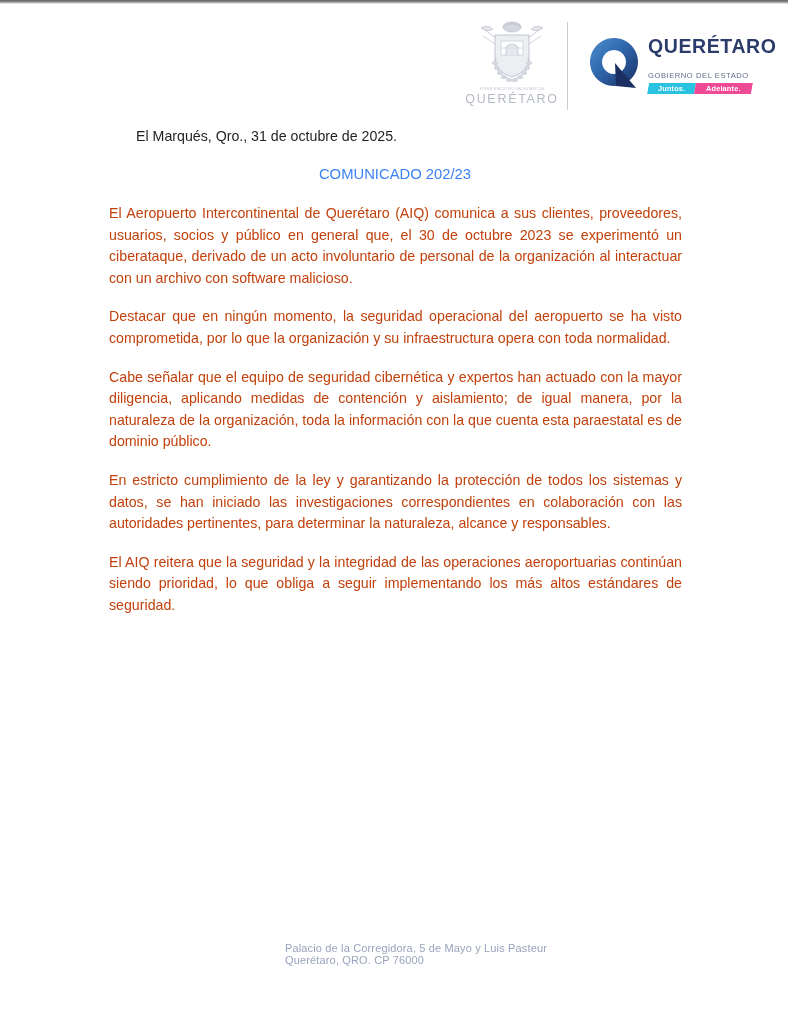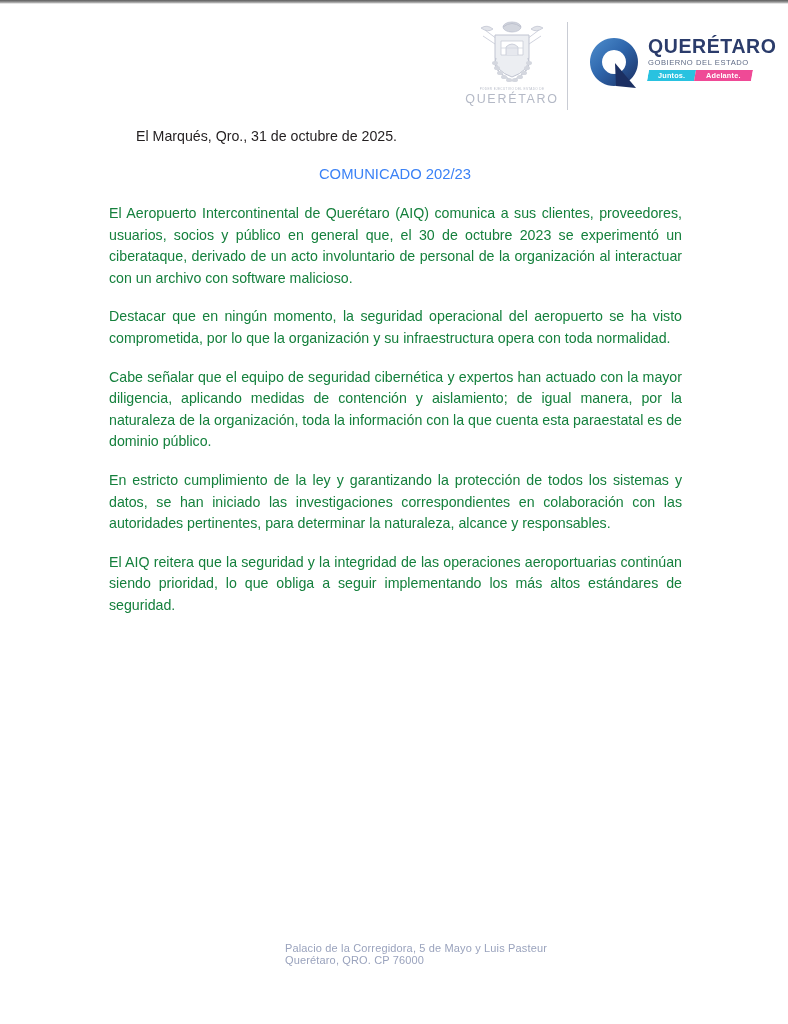--- a/index.html
+++ b/index.html
@@ -100,21 +100,21 @@
     font-size: 19.5px;
     font-weight: bold;
     letter-spacing: 0.6px;
     color: #2b3c6b;
     line-height: 1;
   }
   #gov-subtitle {
     font-size: 7.6px;
     letter-spacing: 0.55px;
     color: #5f6b86;
-    margin-top: 2px;
+    margin-top: 15px;
     line-height: 1;
   }
   #gov-slogan {
     margin-top: 4px;
     display: flex;
     height: 11px;
     width: 104px;
     transform: skewX(-10deg);
     overflow: hidden;
   }
@@ -159,21 +159,21 @@
     position: absolute;
     left: 109px;
     top: 203px;
     width: 573px;
   }
   .para {
     text-align: justify;
     text-justify: inter-word;
     font-size: 14.2px;
     line-height: 21.6px;
-    color: #15803d;
+    color: #c2410c;
     margin: 0 0 17px 0;
   }
 
   
   #footer {
     position: absolute;
     left: 285px;
     top: 942px;
     width: 330px;
     color: #9aa3bd;

